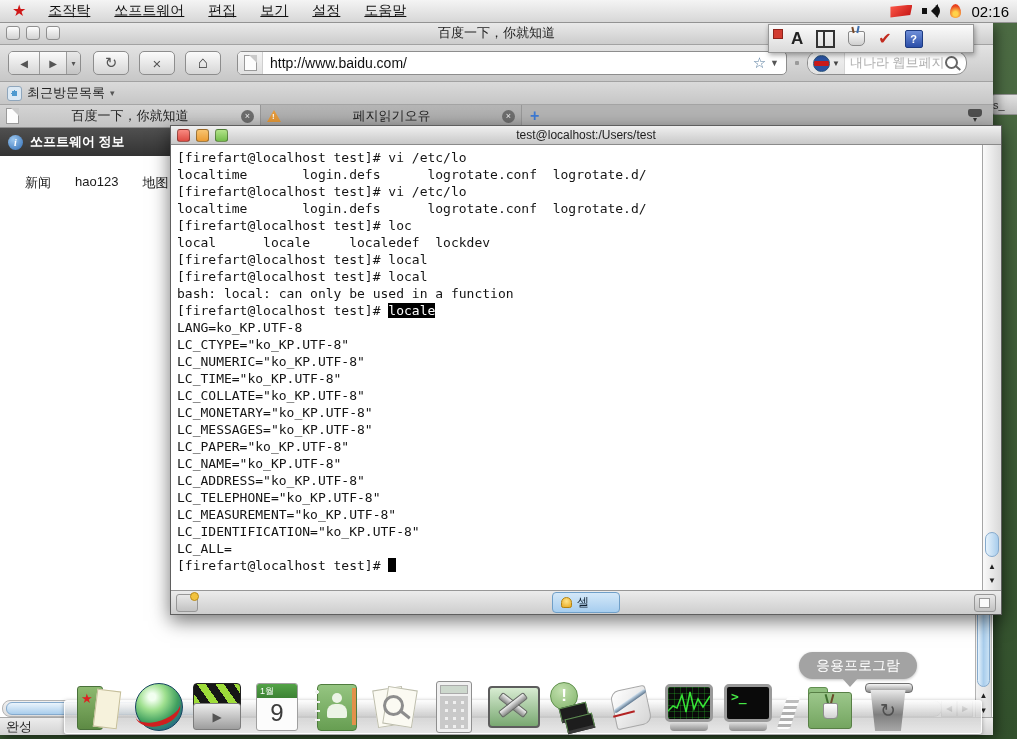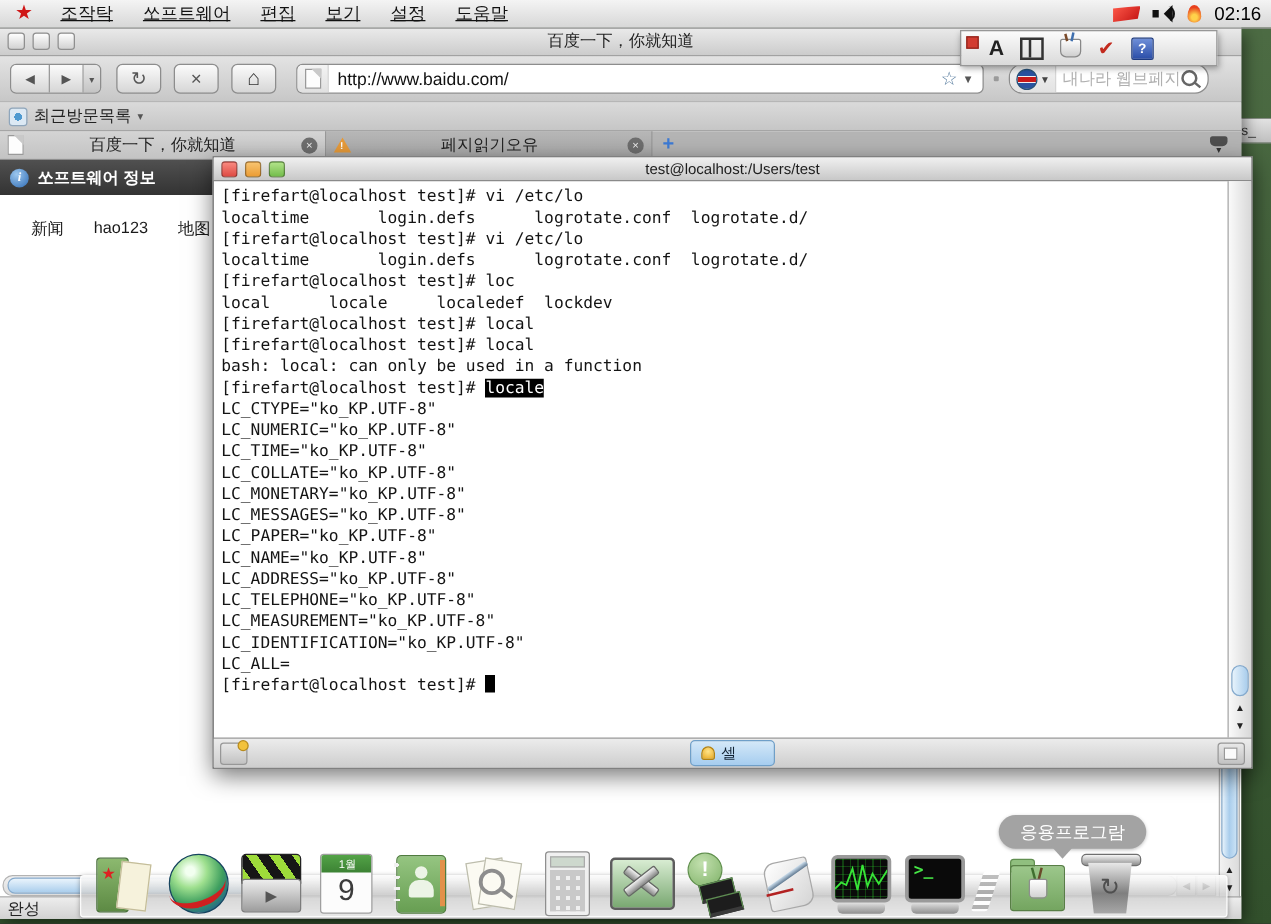--- a/index.html
+++ b/index.html
@@ -205,21 +205,21 @@
   .gl-swoosh{position:absolute;left:3px;top:14px;width:47px;height:28px;border-radius:50%;
     border-bottom:5px solid #cf2020;transform:rotate(-18deg);}
   .mp-top{position:absolute;left:3px;top:4px;right:3px;height:22px;border-radius:4px 4px 0 0;
     background:repeating-linear-gradient(55deg,#9edc3a 0 7px,#161616 7px 15px);border:1px solid #222;}
   .mp-base{position:absolute;left:3px;bottom:3px;right:3px;height:25px;border-radius:3px;
     background:linear-gradient(#ededed,#9d9d9d);border:1px solid #7c7c7c;
     display:flex;align-items:center;justify-content:center;color:#555;font-size:12px;}
   .cal-body{position:absolute;left:7px;top:4px;width:40px;height:46px;background:#fcfcfc;
     border:1px solid #9f9f9f;border-radius:3px;overflow:hidden;}
   .cal-head{height:14px;background:linear-gradient(#53a347,#3c8234);color:#fff;font-size:9px;
-    display:flex;align-items:center;padding-left:14px;}
+    display:flex;align-items:center;padding-left:3px;}
   .cal-day{text-align:center;font-size:24px;color:#3c3c3c;line-height:30px;}
   .ab-body{position:absolute;left:9px;top:5px;width:38px;height:45px;border-radius:4px;
     background:linear-gradient(#95c581,#679e52);border:1px solid #4f7c3e;}
   .ab-mark{position:absolute;right:6px;top:9px;width:4px;height:37px;background:#e2914a;}
   .ab-rings{position:absolute;left:7px;top:10px;width:5px;height:36px;
     background:repeating-radial-gradient(circle at 2px 3px,#f2f2f2 0 2px,transparent 2px 9px);}
   .ab-head{position:absolute;left:24px;top:14px;width:10px;height:10px;border-radius:50%;background:#ecf4e6;}
   .ab-torso{position:absolute;left:19px;top:25px;width:20px;height:14px;border-radius:8px 8px 2px 2px;background:#ecf4e6;}
   .dv-page{position:absolute;width:28px;height:36px;background:#fbfaf2;border:1px solid #bdbdad;}
   .dv-p1{left:8px;top:9px;transform:rotate(-9deg);}
@@ -423,20 +423,21 @@
         <div class="tline">[firefart@localhost test]# vi /etc/lo</div>
         <div class="tline">localtime       login.defs      logrotate.conf  logrotate.d/</div>
         <div class="tline">[firefart@localhost test]# vi /etc/lo</div>
         <div class="tline">localtime       login.defs      logrotate.conf  logrotate.d/</div>
         <div class="tline">[firefart@localhost test]# loc</div>
         <div class="tline">local      locale     localedef  lockdev</div>
         <div class="tline">[firefart@localhost test]# local</div>
         <div class="tline">[firefart@localhost test]# local</div>
         <div class="tline">bash: local: can only be used in a function</div>
         <div class="tline">[firefart@localhost test]# <span class="hl">locale</span></div>
+        <div class="tline">LANG=ko_KP.UTF-8</div>
         <div class="tline">LC_CTYPE="ko_KP.UTF-8"</div>
         <div class="tline">LC_NUMERIC="ko_KP.UTF-8"</div>
         <div class="tline">LC_TIME="ko_KP.UTF-8"</div>
         <div class="tline">LC_COLLATE="ko_KP.UTF-8"</div>
         <div class="tline">LC_MONETARY="ko_KP.UTF-8"</div>
         <div class="tline">LC_MESSAGES="ko_KP.UTF-8"</div>
         <div class="tline">LC_PAPER="ko_KP.UTF-8"</div>
         <div class="tline">LC_NAME="ko_KP.UTF-8"</div>
         <div class="tline">LC_ADDRESS="ko_KP.UTF-8"</div>
         <div class="tline">LC_TELEPHONE="ko_KP.UTF-8"</div>

